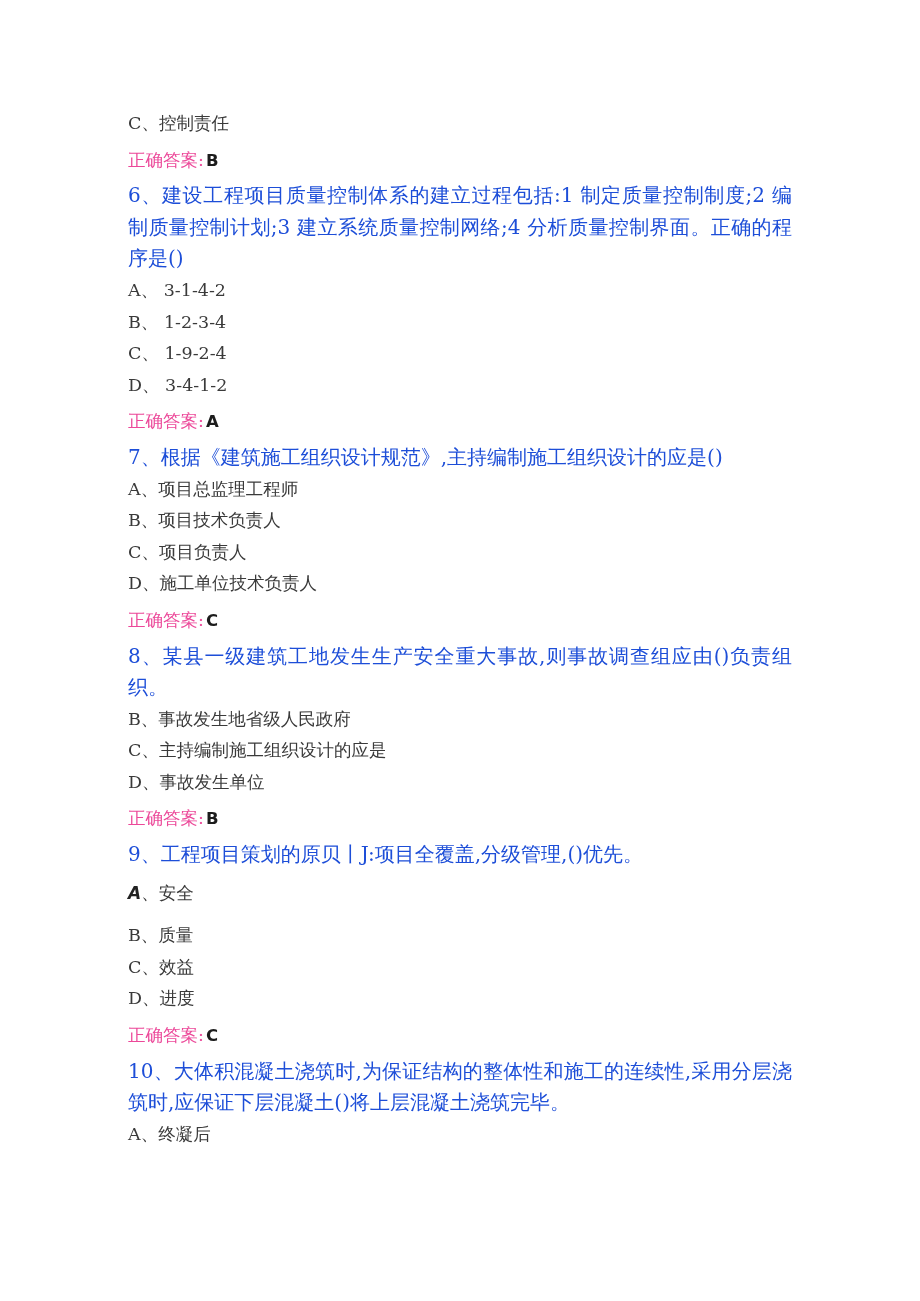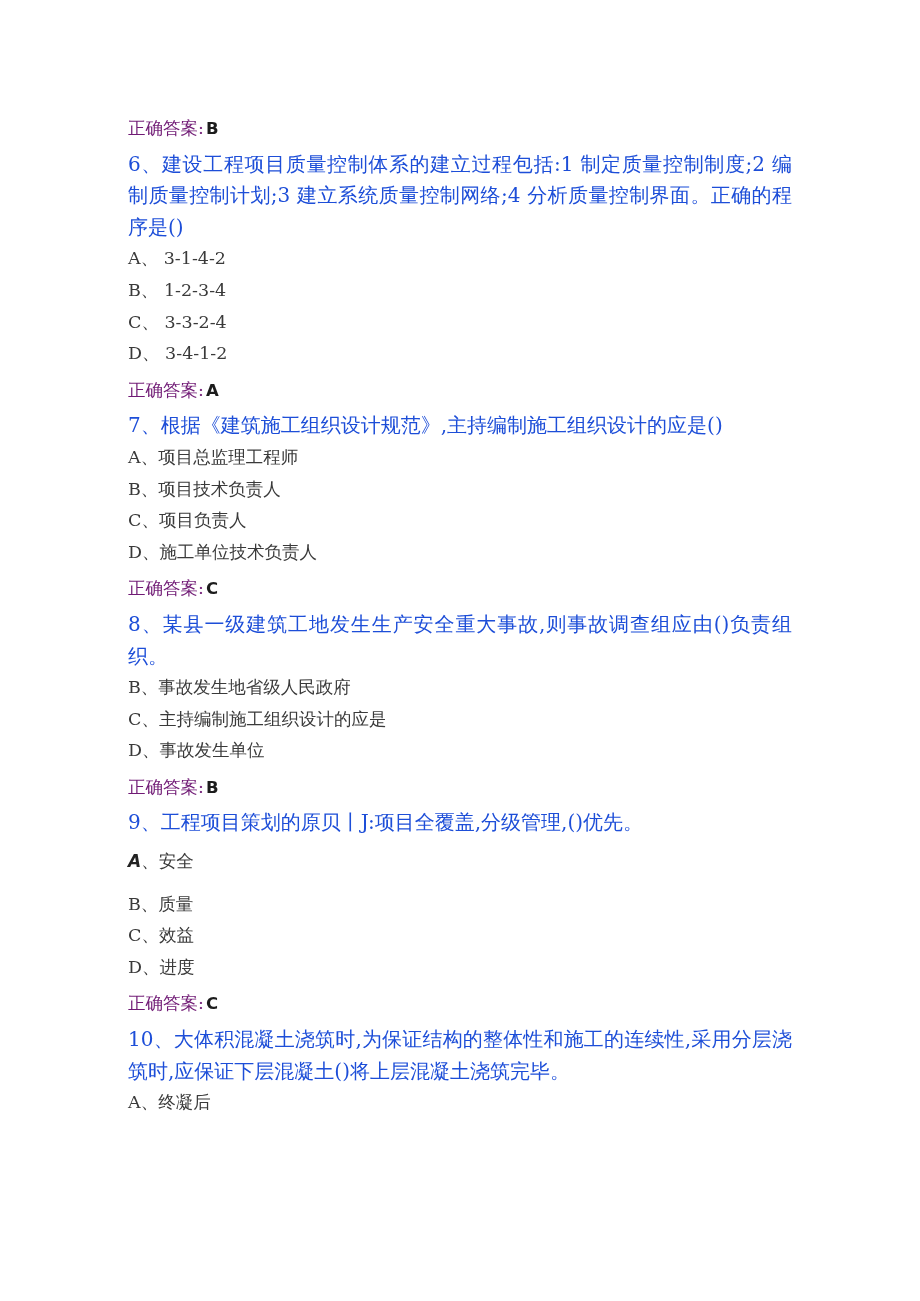--- a/index.html
+++ b/index.html
@@ -46,21 +46,21 @@
   .answer-row {
     font-size: 17.5px;
     line-height: 31.6px;
     margin-top: 5px;
     margin-bottom: 4px;
     color: #333333;
     display: block;
   }
   .answer-label {
     font-family: "DejaVu Serif", "Liberation Serif", serif;
-    color: #701a75;
+    color: #ec4899;
     margin-top: 41px;
   }
   .answer-value {
     font-family: "DejaVu Sans", "Liberation Sans", sans-serif;
     font-weight: bold;
     font-size: 16.5px;
     color: #1c1c1c;
     padding-left: 2px;
   }
 
@@ -78,25 +78,26 @@
   }
 
   
   .page { -webkit-font-smoothing: antialiased; }
 </style>
 </head>
 <body>
 
 <div class="page">
   <div class="content" id="question-list">
+      <div class="option">C、控制责任</div>
       <div class="answer-row"><span class="answer-label">正确答案:</span><span class="answer-value">B</span></div>
       <div class="stem">6、建设工程项目质量控制体系的建立过程包括:1 制定质量控制制度;2 编制质量控制计划;3 建立系统质量控制网络;4 分析质量控制界面。正确的程序是()</div>
       <div class="option">A、 3-1-4-2</div>
       <div class="option">B、 1-2-3-4</div>
-      <div class="option">C、 3-3-2-4</div>
+      <div class="option">C、 1-9-2-4</div>
       <div class="option">D、 3-4-1-2</div>
       <div class="answer-row"><span class="answer-label">正确答案:</span><span class="answer-value">A</span></div>
       <div class="stem">7、根据《建筑施工组织设计规范》,主持编制施工组织设计的应是()</div>
       <div class="option">A、项目总监理工程师</div>
       <div class="option">B、项目技术负责人</div>
       <div class="option">C、项目负责人</div>
       <div class="option">D、施工单位技术负责人</div>
       <div class="answer-row"><span class="answer-label">正确答案:</span><span class="answer-value">C</span></div>
       <div class="stem">8、某县一级建筑工地发生生产安全重大事故,则事故调查组应由()负责组织。</div>
       <div class="option">B、事故发生地省级人民政府</div>

